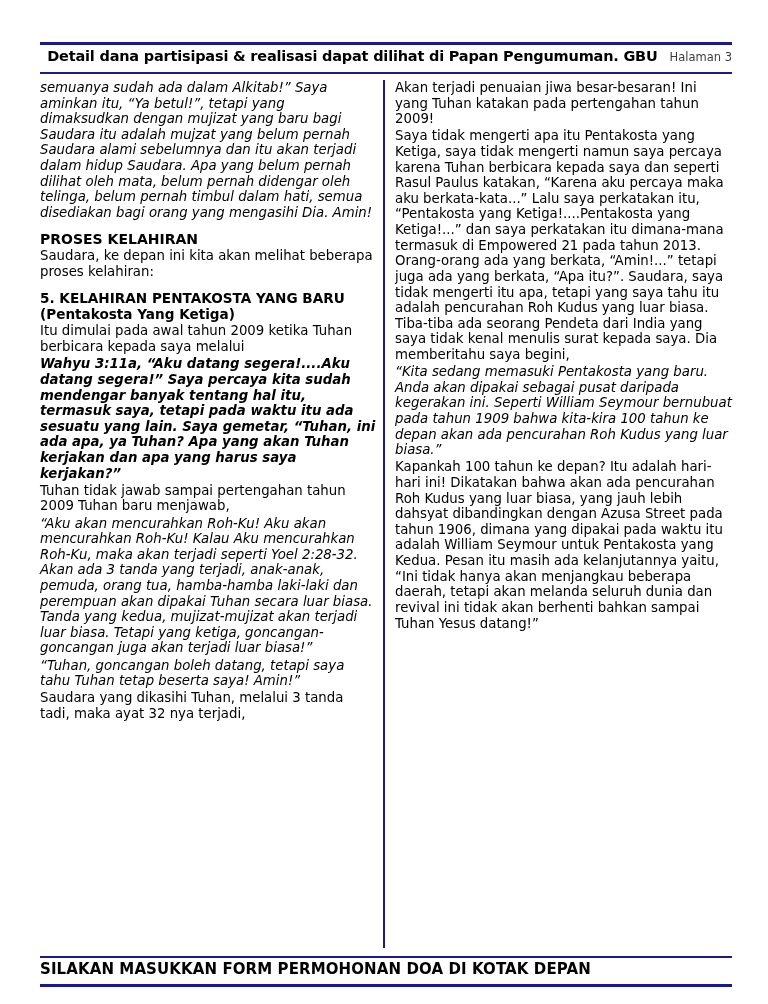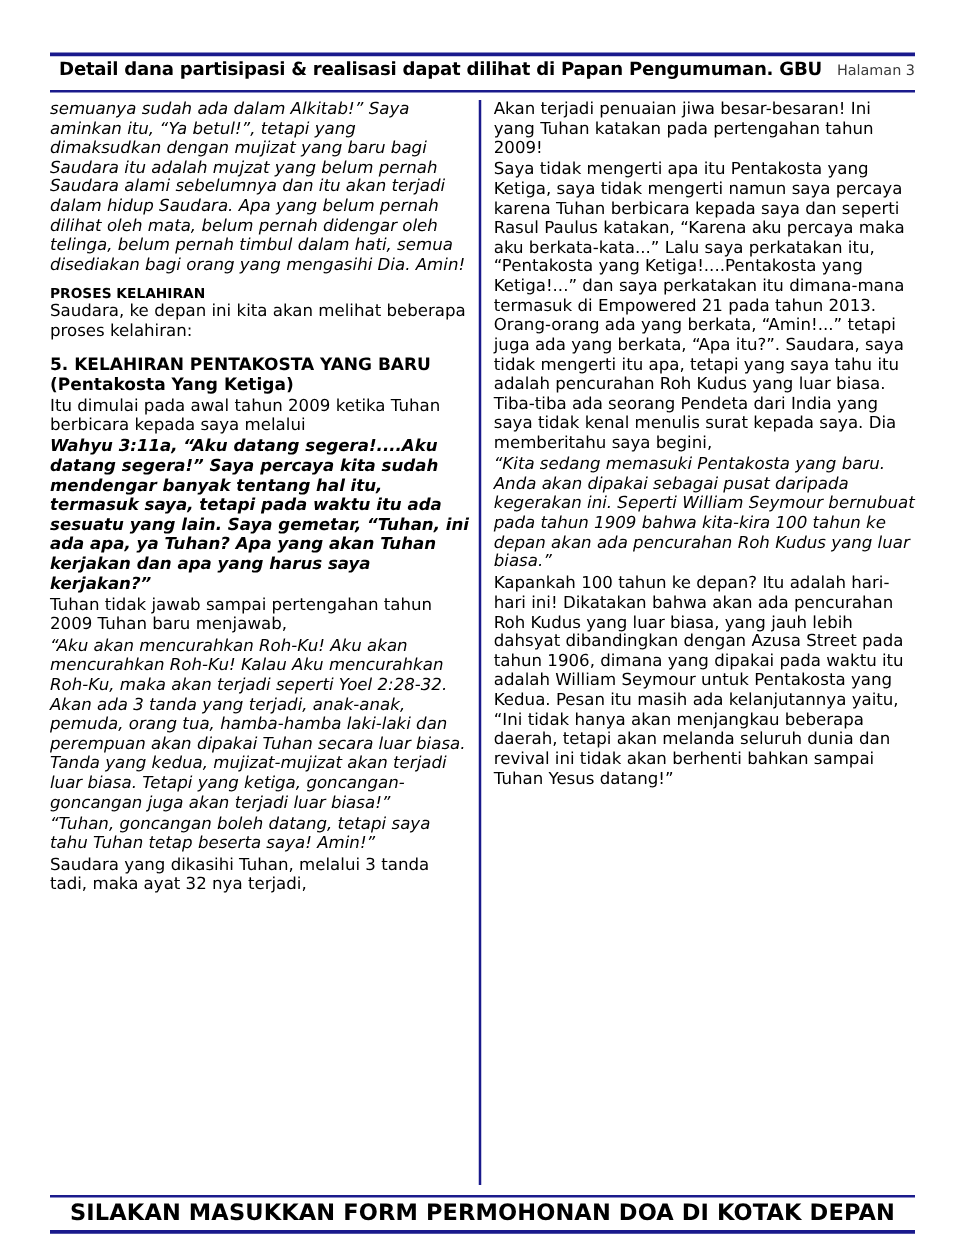--- a/index.html
+++ b/index.html
@@ -90,21 +90,21 @@
     text-align: left;
   }
   .ital {
     font-style: italic;
   }
   .bold {
     font-weight: bold;
   }
   .head-sec {
     font-weight: bold;
-    font-size: 11px;
+    font-size: 14px;
     margin-top: 0.75em;
     margin-bottom: 0.05em;
   }
   .head-sub {
     font-weight: bold;
     font-size: 13.6px;
     margin-top: 0.85em;
     margin-bottom: 0.05em;
   }
   
@@ -114,23 +114,22 @@
     top: 956px;
     width: 692px;
     height: 2px;
     background: #1a1a8c;
   }
   .footer {
     position: absolute;
     left: 40px;
     top: 960px;
     width: 692px;
-    text-align: center;
     font-weight: bold;
-    font-size: 18px;
+    font-size: 15px;
     letter-spacing: 0.1px;
   }
   .rule-bottom-2 {
     position: absolute;
     left: 40px;
     top: 984px;
     width: 692px;
     height: 3px;
     background: #1a1a8c;
   }

